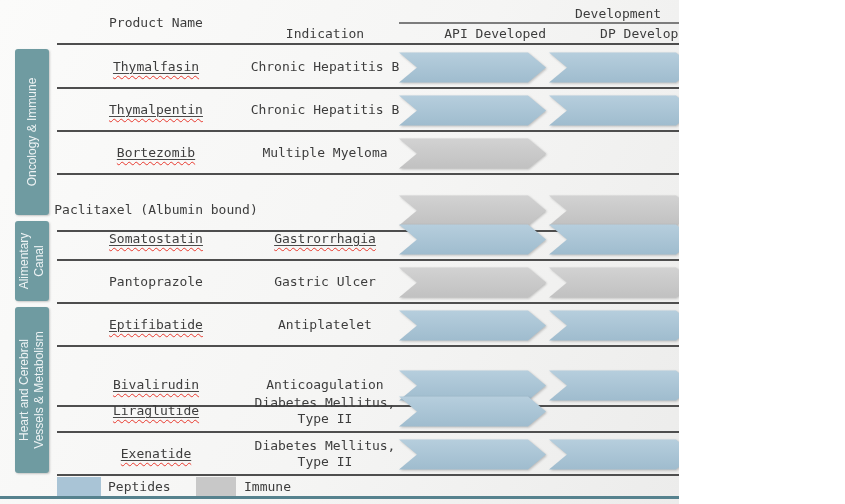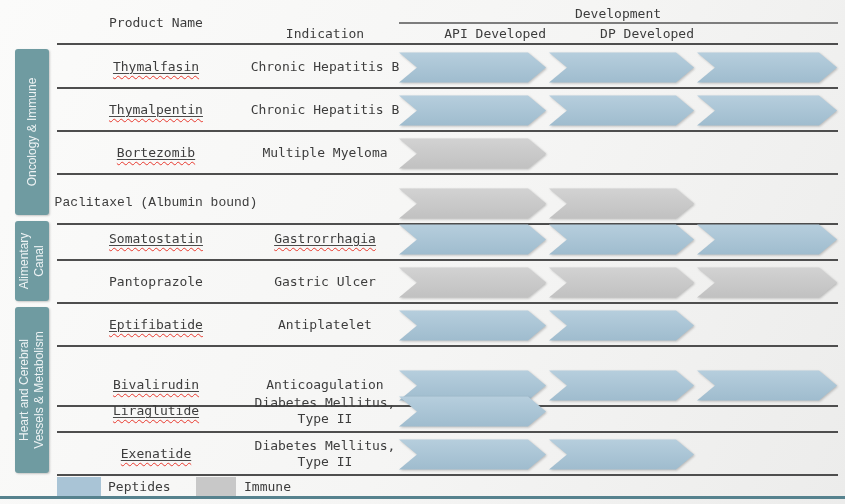--- a/index.html
+++ b/index.html
@@ -1,17 +1,17 @@
 <!DOCTYPE html>
 <html><head>
 <meta charset="utf-8">
 <style>
   html,body{margin:0;padding:0;}
   #canvas{
-    position:relative;width:845px;height:504px;overflow:hidden;
+    position:relative;width:679px;height:504px;overflow:hidden;
     background:linear-gradient(115deg,#fbfbfa 0%,#f5f5f4 55%,#ececeb 100%);
     font-family:"DejaVu Sans Mono","Liberation Mono",monospace;
     color:#3d3d3d;font-size:13px;
   }
   .abs{position:absolute;}
   .hdr{height:16px;line-height:16px;text-align:center;white-space:nowrap;}
   #hdr-product{left:57px;top:15px;width:198px;}
   #hdr-indication{left:255px;top:26px;width:140px;}
   #hdr-development{left:398px;top:6px;width:440px;}
   #dev-underline{left:399px;top:22px;width:439px;height:2px;background:#7d7d7d;}
@@ -101,21 +101,21 @@
         <div class="cell product">
           <span class="u-solid"><span class="u-wavy">Bortezomib</span></span>
         </div>
         <div class="cell indication">
           <span>Multiple Myeloma</span>
         </div>
         <svg class="chev" viewBox="0 0 444 43">
           <polygon points="2,6.5 131,6.5 149,21.5 131,36.5 2,36.5 20,21.5" fill="url(#grad-other)"></polygon>
         </svg>
       </div>
-      <div class="row" style="top: 182px; font-family: Liberation Mono, monospace;">
+      <div class="row" style="top: 189px;">
         <div class="cell product">
           <span>Paclitaxel (Albumin bound)</span>
         </div>
         <svg class="chev" viewBox="0 0 444 43">
           <polygon points="2,6.5 131,6.5 149,21.5 131,36.5 2,36.5 20,21.5" fill="url(#grad-other)"></polygon>
           <polygon points="152,6.5 279,6.5 297,21.5 279,36.5 152,36.5 170,21.5" fill="url(#grad-other)"></polygon>
         </svg>
       </div>
       <div class="row" style="top: 218px;">
         <div class="cell indication">

